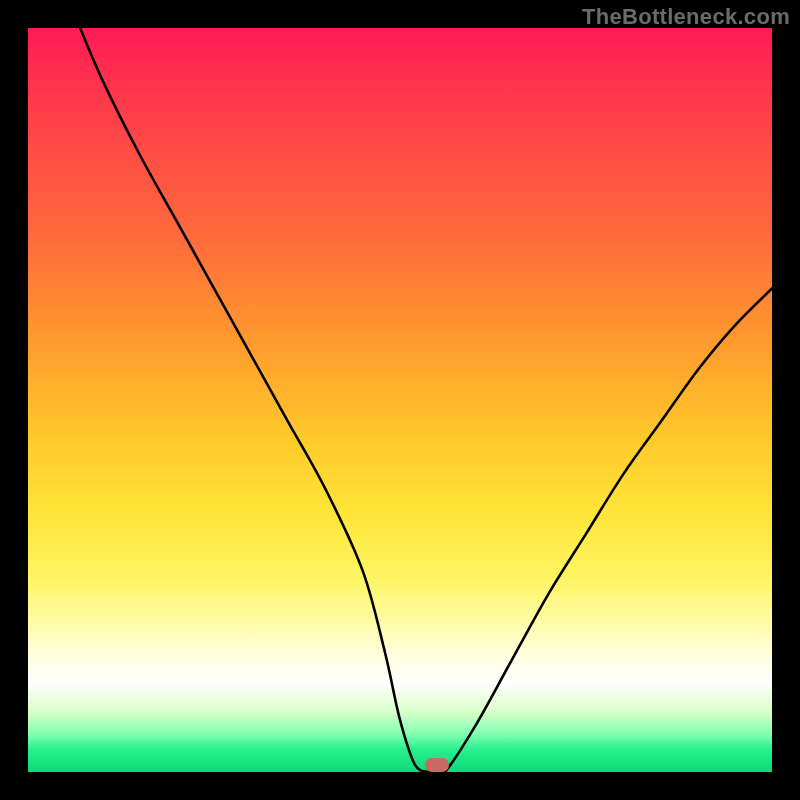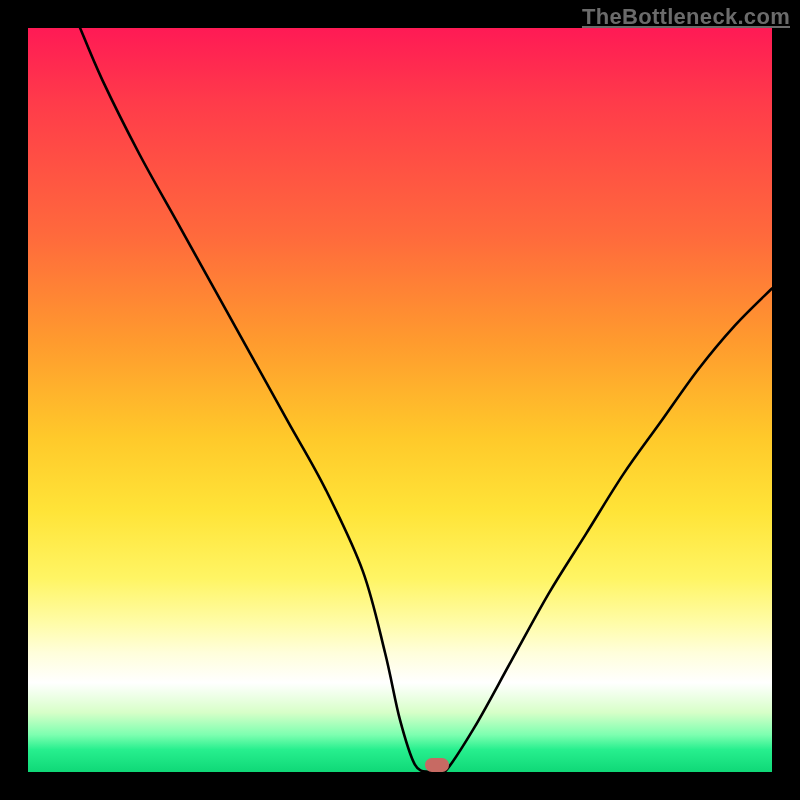--- a/index.html
+++ b/index.html
@@ -19,21 +19,20 @@
   }
   .watermark {
     position: absolute;
     top: 4px;
     right: 10px;
     color: #6b6b6b;
     font-size: 22px;
     font-weight: 600;
     letter-spacing: 0.3px;
     user-select: none;
-    text-decoration: underline;
   }
   .plot-area {
     position: absolute;
     left: 28px;
     top: 28px;
     width: 744px;
     height: 744px;
     
     background: linear-gradient(
       to bottom,

